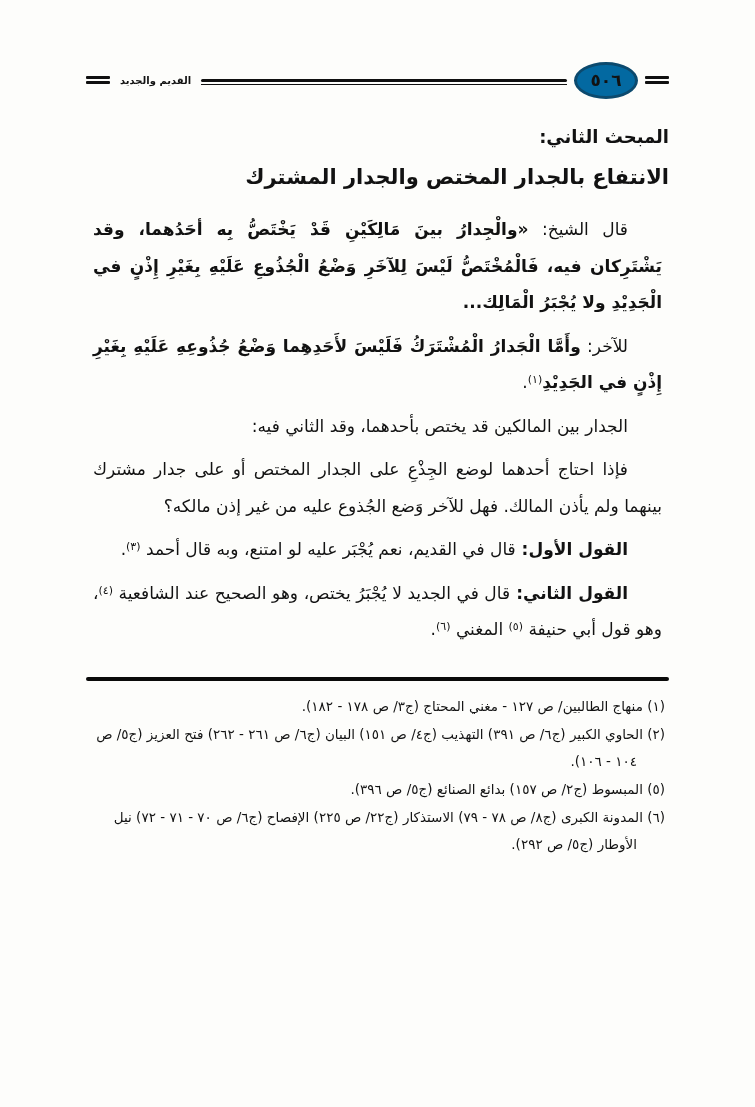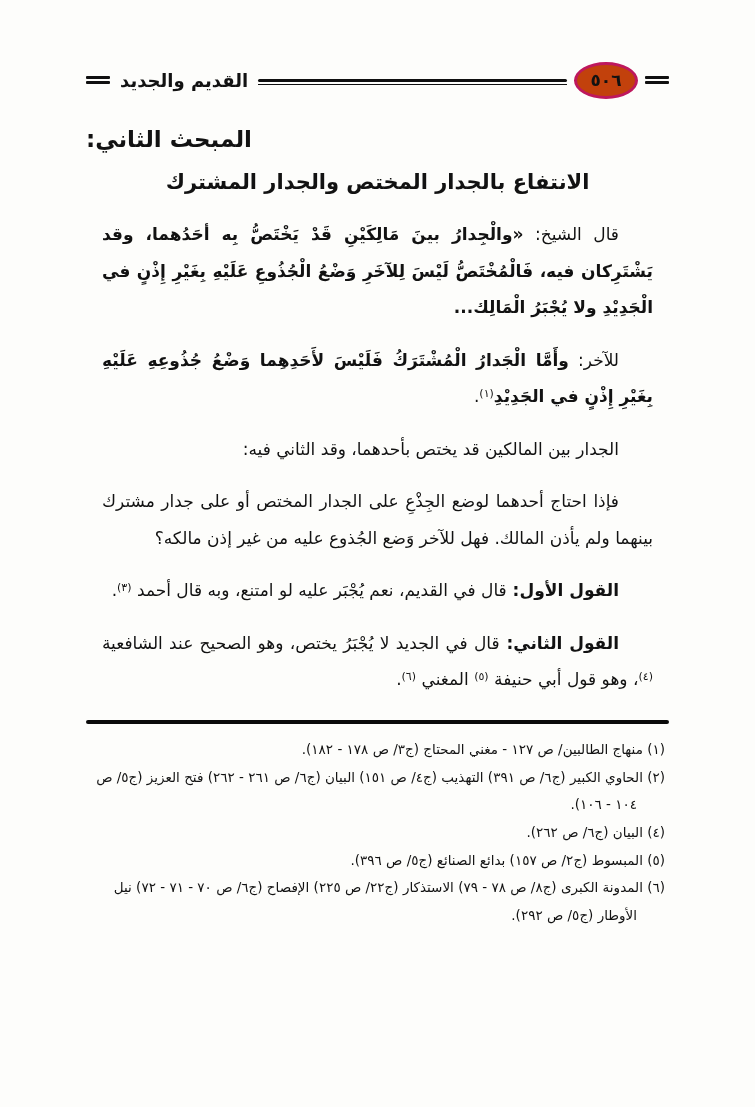--- a/index.html
+++ b/index.html
@@ -6,35 +6,35 @@
   body{background:#d8d8d8;font-family:"DejaVu Sans","Liberation Sans",sans-serif}
   .page{width:755px;height:1107px;background:#fdfdfb;color:#121212;margin:0 auto;position:relative;overflow:hidden}
   .content{position:absolute;top:0;right:0;left:0;bottom:0;padding:62px 86px 0;direction:rtl}
 
   
   .header{display:flex;align-items:center;gap:7px;height:36px;margin-bottom:28px}
   .rule-end{display:inline-block}
   .rule-end i{display:block;width:24px;height:3px;background:#101010;margin:2.5px 0;border-radius:1px}
   .rule-long{flex:1;height:3px;background:#101010;border-radius:2px;position:relative}
   .rule-long:after{content:"";position:absolute;left:0;right:0;top:5px;height:1px;background:#101010}
-  .hdr-title{font-weight:bold;font-size:18px;white-space:nowrap;padding:0 3px}
-  .oval{width:58px;height:31px;border:3px solid #be185d;border-radius:50%;display:flex;align-items:center;justify-content:center;font-weight:bold;font-size:17px;background:#c2410c;letter-spacing:1px}
+  .hdr-title{font-weight:bold;font-size:10px;white-space:nowrap;padding:0 3px}
+  .oval{width:58px;height:31px;border:3px solid #0c4a6e;border-radius:50%;display:flex;align-items:center;justify-content:center;font-weight:bold;font-size:17px;background:#0369a1;letter-spacing:1px}
 
   
-  .title1{font-size:23px;font-weight:bold;text-align:left;margin:16px 0 18px}
-  .title2{font-size:21px;font-weight:bold;text-align:center;margin:0 0 22px;letter-spacing:.5px}
+  .title1{font-size:18px;font-weight:bold;text-align:right;margin:16px 0 18px}
+  .title2{font-size:21px;font-weight:bold;text-align:right;margin:0 0 22px;letter-spacing:.5px}
 
   
-  .body-text p{font-size:17px;line-height:2.15;text-align:justify;text-indent:34px;margin:16px}
+  .body-text p{font-size:17px;line-height:2.15;text-align:justify;text-indent:34px;margin:7px}
   .body-text p.indent-lg{text-indent:62px;text-align:right}
   .b{font-weight:bold}
   .fnref{font-size:11px;vertical-align:5px;font-weight:normal;line-height:0}
 
   
-  .footnotes{margin-top:22px}
+  .footnotes{margin-top:29px}
   .fn-rule{height:4px;background:#0a0a0a;margin-bottom:12px;border-radius:2px}
   .fn{font-size:13.5px;line-height:2.05;text-align:right;padding-right:28px;text-indent:-28px;margin-right:4px}
 </style>
 </head>
 <body>
 
 <div class="page">
   <div class="content">
 
     <div class="header">
@@ -70,19 +70,18 @@
       <p><span class="b">القول الأول: </span><span>قال في القديم، نعم يُجْبَر عليه لو امتنع، وبه قال أحمد </span><sup class="fnref">(٣)</sup><span>.</span></p>
 
       <p><span class="b">القول الثاني: </span><span>قال في الجديد لا يُجْبَرُ يختص، وهو الصحيح عند الشافعية </span><sup class="fnref">(٤)</sup><span>، وهو قول أبي حنيفة </span><sup class="fnref">(٥)</sup><span> المغني </span><sup class="fnref">(٦)</sup><span>.</span></p>
 
     </div>
 
     <div class="footnotes">
       <div class="fn-rule"></div>
       <div class="fn">(١) منهاج الطالبين/ ص ١٢٧ - مغني المحتاج (ج٣/ ص ١٧٨ - ١٨٢).</div>
       <div class="fn">(٢) الحاوي الكبير (ج٦/ ص ٣٩١) التهذيب (ج٤/ ص ١٥١) البيان (ج٦/ ص ٢٦١ - ٢٦٢) فتح العزيز (ج٥/ ص ١٠٤ - ١٠٦).</div>
-      <div class="fn">(٤) البيان (ج٦/ ص ٢٦٢).</div>
       <div class="fn">(٥) المبسوط (ج٢/ ص ١٥٧) بدائع الصنائع (ج٥/ ص ٣٩٦).</div>
       <div class="fn">(٦) المدونة الكبرى (ج٨/ ص ٧٨ - ٧٩) الاستذكار (ج٢٢/ ص ٢٢٥) الإفصاح (ج٦/ ص ٧٠ - ٧١ - ٧٢) نيل الأوطار (ج٥/ ص ٢٩٢).</div>
     </div>
 
   </div>
 </div>
 
 </body></html>

